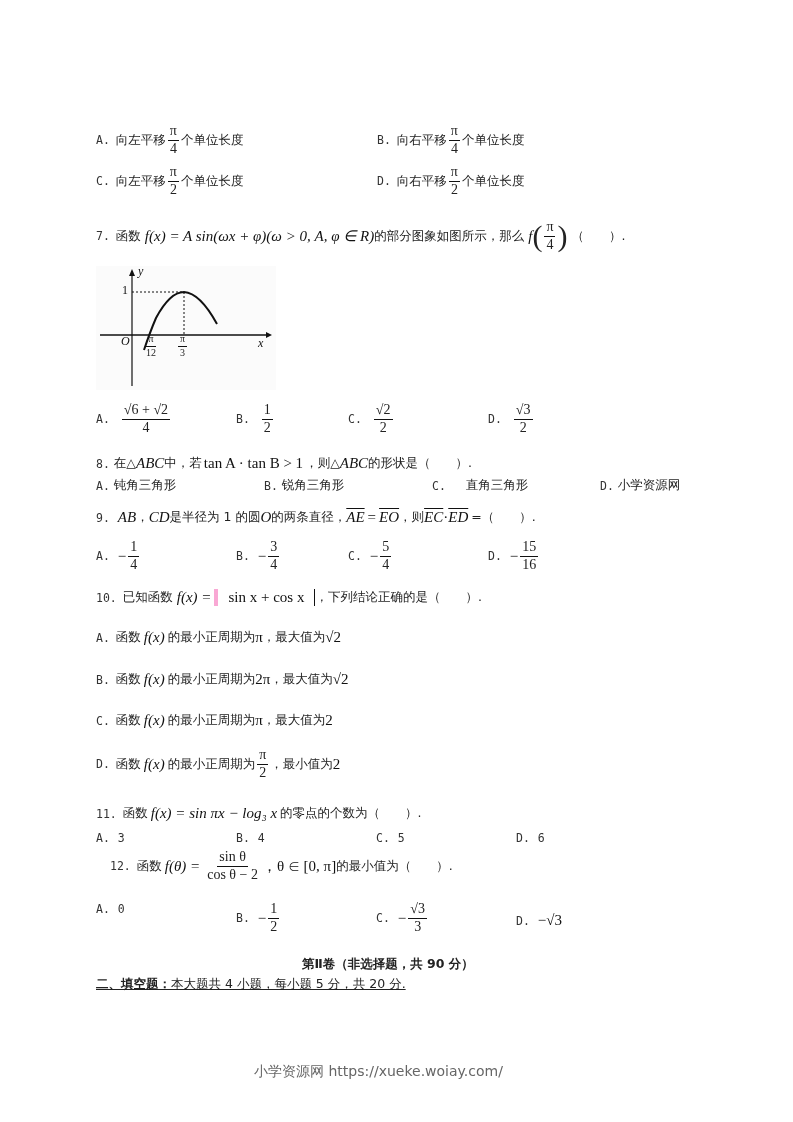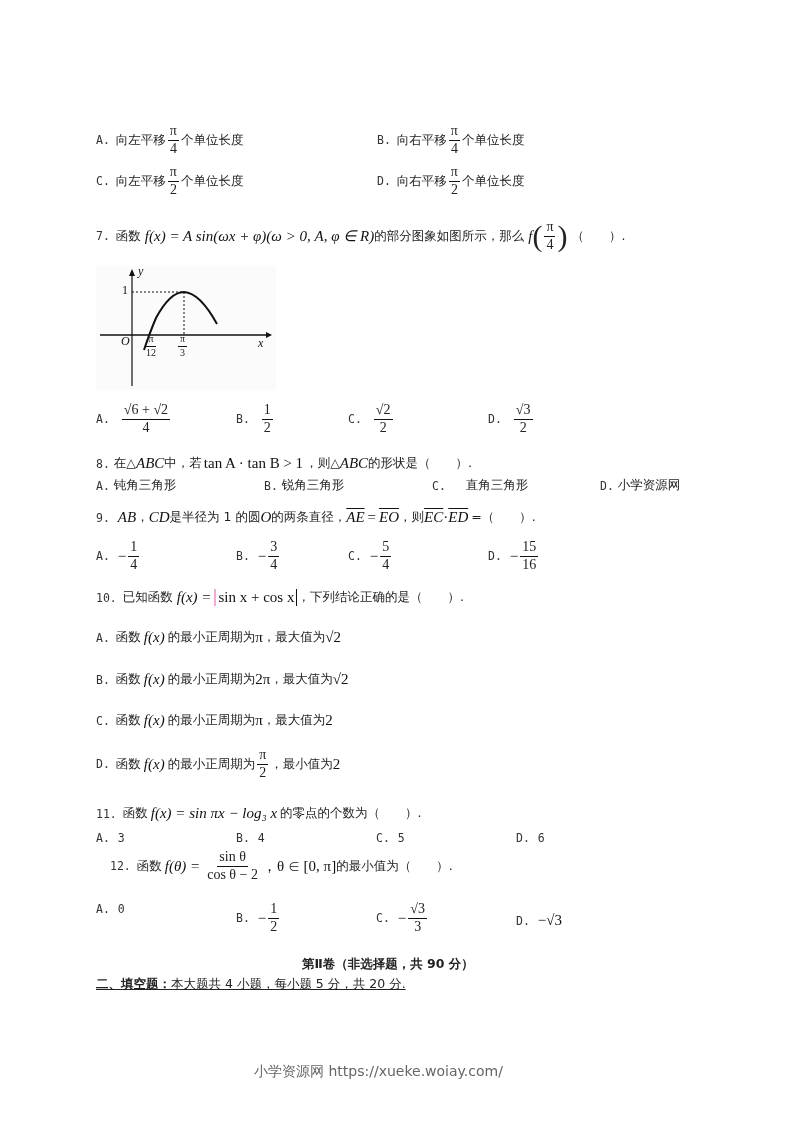--- a/index.html
+++ b/index.html
@@ -12,21 +12,21 @@
     .mi { font-style: italic; }
     .frac { display: inline-flex; flex-direction: column; align-items: center; vertical-align: middle;
       font-family: "Liberation Serif", serif; font-size: 14px; line-height: 1.05; margin: 0 2px; }
     .frac .num { padding: 0 2px 1px; border-bottom: 1px solid #111; }
     .frac .den { padding: 1px 2px 0; }
     .line { display: flex; align-items: center; }
     .paren-big { font-size: 30px; font-family: "Liberation Serif", serif; font-weight: 200; line-height: 1; }
     .title-bold { font-family: "DejaVu Sans", "Liberation Sans", sans-serif; font-weight: bold; font-size: 12.5px; }
     .footer { font-family: "DejaVu Sans", "Liberation Sans", sans-serif; font-size: 14px; color: #666; }
     .vec { text-decoration: overline; font-style: italic; }
-    .abs-bar { border-left: 2px solid #f9a8d4; border-right: 1px solid #111; padding: 0 2px; }
+    .abs-bar { border-left: 4px solid #f9a8d4; border-right: 1px solid #111; padding: 0 10px; }
   </style>
 </head>
 <body>
 
 <div class="abs line" style="left:96px; top:124px;">
   <span class="lbl">A.</span>
   <span class="zh" style="margin-left:6px">向左平移</span>
   <span class="frac">
       <span class="num">π</span>
       <span class="den">4</span>

